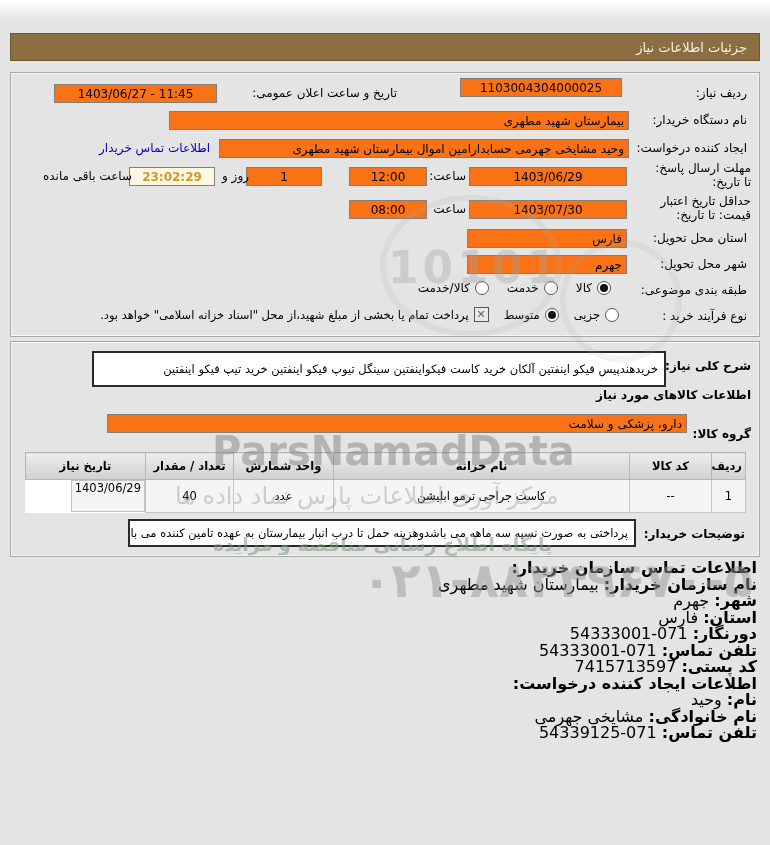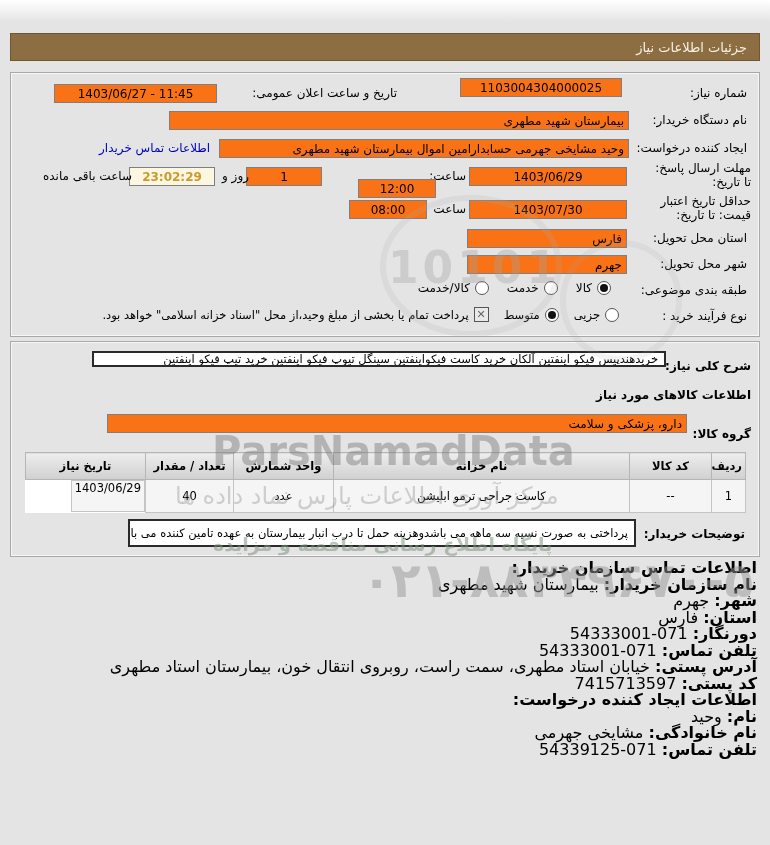--- a/index.html
+++ b/index.html
@@ -99,36 +99,36 @@
 <div class="wm wm-callig">مرکز آوری اطلاعات پارس نماد داده ها</div>
 <div class="wm wm-green">پایگاه اطلاع رسانی مناقصه و مزایده</div>
 <div class="wm wm-phone">۰۲۱-۸۸۳۴۹۶۷۰-۵</div>
 
 <div class="titlebar">
   <span>جزئیات اطلاعات نیاز</span>
 </div>
 
 <div class="panel" id="panel1">
 
-  <div class="lbl" style="top:13px;right:12px;">شماره نیاز:</div>
+  <div class="lbl" style="top:13px;right:12px;">ردیف نیاز:</div>
   <div class="ibox center ltr" style="top:5px;right:137px;width:152px;">1103004304000025</div>
   <div class="lbl" style="top:13px;right:362px;">تاریخ و ساعت اعلان عمومی:</div>
   <div class="ibox center ltr" style="top:11px;right:542px;width:153px;">1403/06/27 - 11:45</div>
 
   <div class="lbl" style="top:40px;right:12px;">نام دستگاه خریدار:</div>
   <div class="ibox" style="top:38px;right:130px;width:450px;">بیمارستان شهید مطهری</div>
 
   <div class="lbl" style="top:68px;right:12px;">ایجاد کننده درخواست:</div>
   <div class="ibox" style="top:66px;right:130px;width:400px;">وحید مشایخی جهرمی حسابدارامین اموال بیمارستان شهید مطهری</div>
   <div class="link" style="position:absolute;top:68px;left:88px;">اطلاعات تماس خریدار</div>
 
   <div class="lbl wrapLbl" style="top:88px;right:8px;width:102px;margin-left:32px;">مهلت ارسال پاسخ: تا تاریخ:</div>
   <div class="ibox center ltr" style="top:94px;right:132px;width:148px;">1403/06/29</div>
   <div class="lbl" style="top:96px;right:293px;">ساعت:</div>
-  <div class="ibox center ltr" style="top:94px;right:323px;width:68px;margin-top:12px;">12:00</div>
+  <div class="ibox center ltr" style="top:94px;right:332px;width:68px;">12:00</div>
   <div class="ibox center ltr" style="top:94px;right:437px;width:66px;">1</div>
   <div class="lbl" style="top:96px;right:510px;">روز و</div>
   <div class="ibox center ltr timer" style="top:94px;right:544px;width:76px;">23:02:29</div>
   <div class="lbl" style="top:96px;right:627px;">ساعت باقی مانده</div>
 
   <div class="lbl wrapLbl" style="top:121px;right:8px;width:112px;">حداقل تاریخ اعتبار قیمت: تا تاریخ:</div>
   <div class="ibox center ltr" style="top:127px;right:132px;width:148px;">1403/07/30</div>
   <div class="lbl" style="top:129px;right:293px;">ساعت</div>
   <div class="ibox center ltr" style="top:127px;right:332px;width:68px;">08:00</div>
 
@@ -159,29 +159,29 @@
     <div class="opt">
       <span class="radio"></span>
       <span>جزیی</span>
     </div>
     <div class="opt">
       <span class="radio sel"></span>
       <span>متوسط</span>
     </div>
     <div class="opt">
       <span class="chk">✕</span>
-      <span>پرداخت تمام یا بخشی از مبلغ وحید،از محل "اسناد خزانه اسلامی" خواهد بود.</span>
+      <span>پرداخت تمام یا بخشی از مبلغ شهید،از محل "اسناد خزانه اسلامی" خواهد بود.</span>
     </div>
   </div>
 </div>
 
 <div class="panel" id="panel2">
 
   <div class="lbl b" style="top:17px;right:8px;">شرح کلی نیاز:</div>
-  <div class="bigbox" style="top:9px;right:93px;width:574px;height:16px;">خریدهندپیس فیکو اینفتین آلکان خرید کاست فیکواینفتین سینگل تیوپ فیکو اینفتین خرید تیپ فیکو اینفتین</div>
+  <div class="bigbox" style="top:9px;right:93px;width:574px;height:36px;">خریدهندپیس فیکو اینفتین آلکان خرید کاست فیکواینفتین سینگل تیوپ فیکو اینفتین خرید تیپ فیکو اینفتین</div>
 
   <div class="lbl b" style="top:46px;right:8px;">اطلاعات کالاهای مورد نیاز</div>
 
   <div class="lbl b" style="top:85px;right:8px;">گروه کالا:</div>
   <div class="ibox" style="top:72px;right:72px;width:570px;">دارو، پزشکی و سلامت</div>
 
   <table class="grid" style="top:110px;right:13px;width:720px;">
     <colgroup>
       <col style="width:34px">
         <col style="width:82px">
@@ -216,19 +216,18 @@
   <div class="bigbox" style="top:177px;right:123px;width:508px;height:28px;">پرداختی به صورت نسیه سه ماهه می باشدوهزینه حمل تا درب انبار بیمارستان به عهده تامین کننده می باشد</div>
 </div>
 
 <div id="contact">
   <div class="cline"><b>اطلاعات تماس سازمان خریدار:</b></div>
   <div class="cline"><b>نام سازمان خریدار:</b> <span>بیمارستان شهید مطهری</span></div>
   <div class="cline"><b>شهر:</b> <span>جهرم</span></div>
   <div class="cline"><b>استان:</b> <span>فارس</span></div>
   <div class="cline"><b>دورنگار:</b> <span class="ltrspan">54333001-071</span></div>
   <div class="cline"><b>تلفن تماس:</b> <span class="ltrspan">54333001-071</span></div>
-  <div class="cline"><b>آدرس پستی:</b> <span>خیابان استاد مطهری، سمت راست، روبروی انتقال خون، بیمارستان استاد مطهری</span></div>
   <div class="cline"><b>کد پستی:</b> <span class="ltrspan">7415713597</span></div>
   <div class="cline"><b>اطلاعات ایجاد کننده درخواست:</b></div>
   <div class="cline"><b>نام:</b> <span>وحید</span></div>
   <div class="cline"><b>نام خانوادگی:</b> <span>مشایخی جهرمی</span></div>
   <div class="cline"><b>تلفن تماس:</b> <span class="ltrspan">54339125-071</span></div>
 </div>
 
 </body></html>

